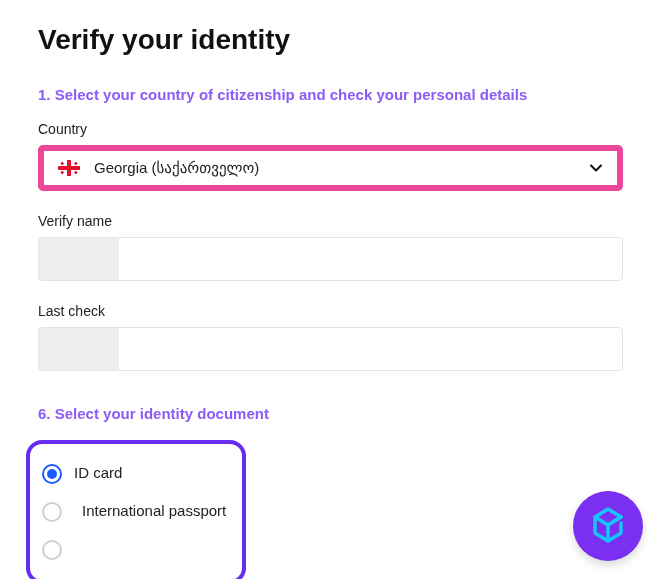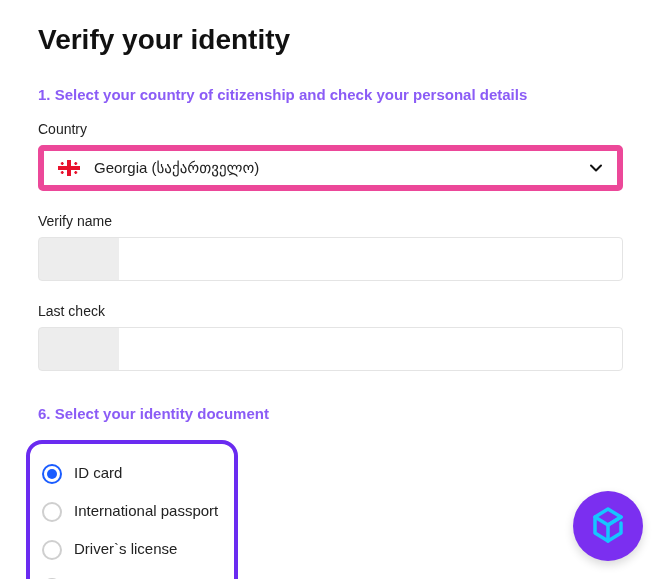--- a/index.html
+++ b/index.html
@@ -78,21 +78,21 @@
       padding: 14px 16px 14px 12px;
       display: inline-block;
       margin-left: -12px;
     }
     .radio-row {
       display: flex;
       align-items: flex-start;
       padding: 6px 0;
       cursor: pointer;
     }
-    .radio-row + .radio-row { margin-top: 6px; }
+    .radio-row + .radio-row { margin-top: 6px; gap: 8px; }
     .radio-btn {
       width: 20px;
       height: 20px;
       border: 2px solid #cfcfcf;
       border-radius: 50%;
       margin-right: 12px;
       display: flex;
       align-items: center;
       justify-content: center;
       flex-shrink: 0;
@@ -175,24 +175,20 @@
     <div class="radio-row">
       <span class="radio-btn selected"></span>
       <span class="radio-label">ID card</span>
     </div>
     <div class="radio-row">
       <span class="radio-btn"></span>
       <span class="radio-label">International passport</span>
     </div>
     <div class="radio-row">
       <span class="radio-btn"></span>
-      <span class="radio-label">Driver`s license</span>
-    </div>
-    <div class="radio-row">
-      <span class="radio-btn"></span>
 
     </div>
   </div>
 </div>
 
 <div class="fab">
   <span>
     <svg viewBox="0 0 42 42">
       <g stroke="#16c6ff" stroke-width="3.5" fill="none" stroke-linecap="round" stroke-linejoin="round">
         <path d="M21 6 L8 14 L8 30 L21 38 L21 22 L34 14 Z"></path>

